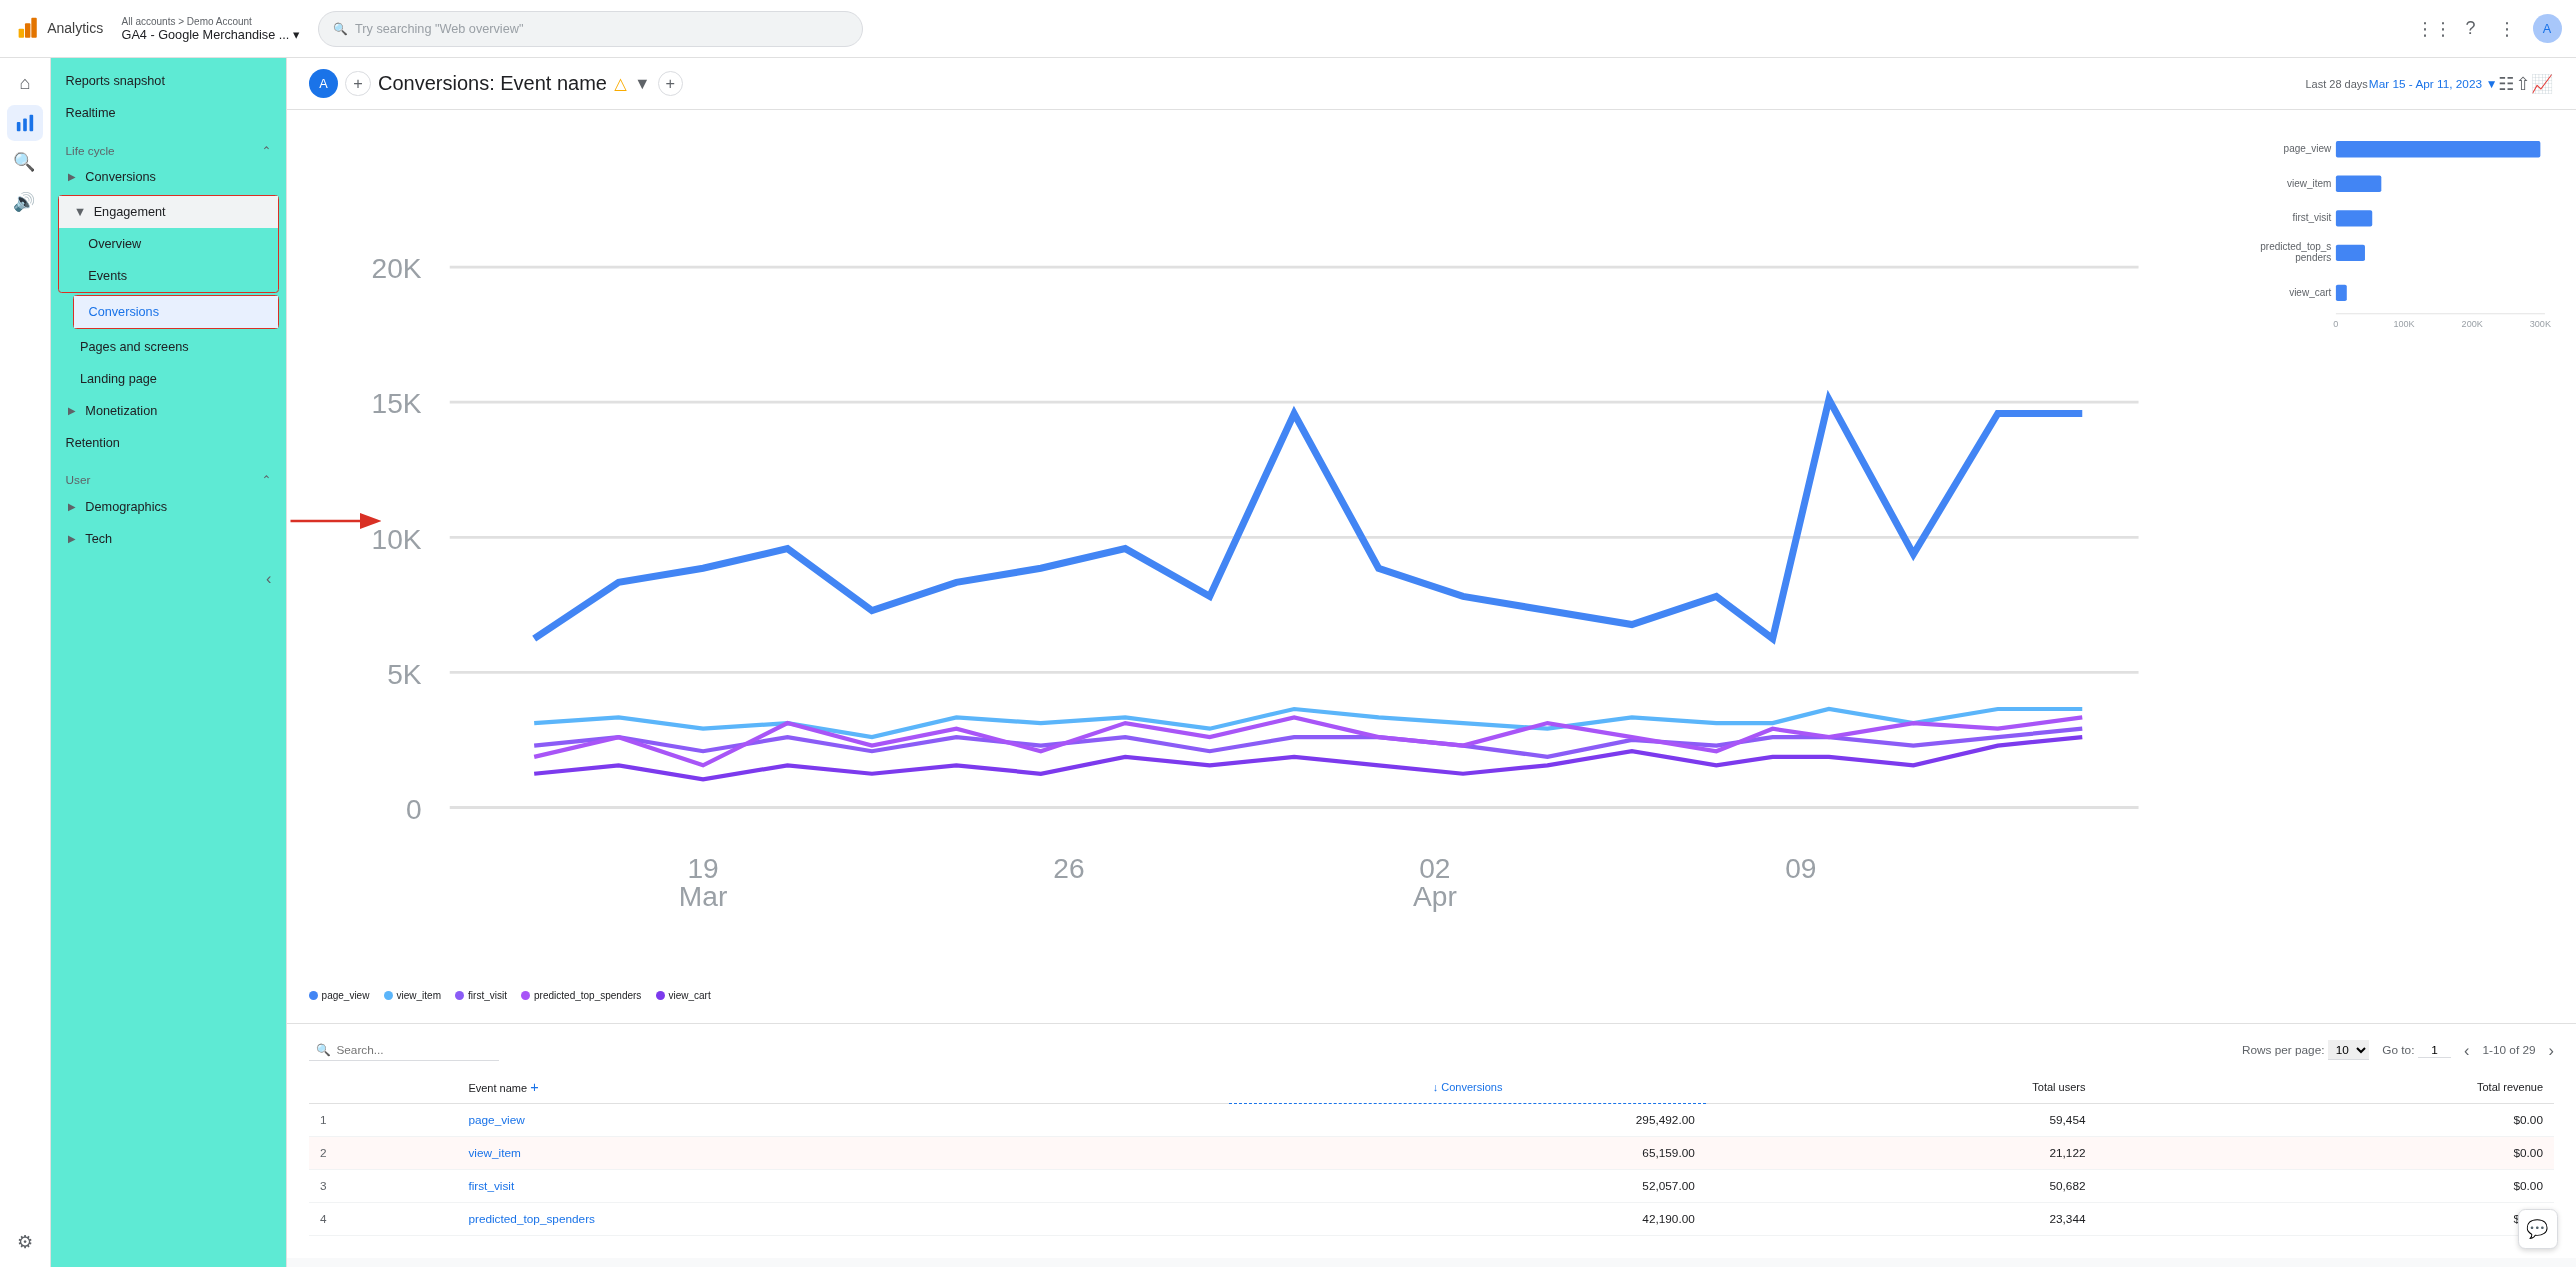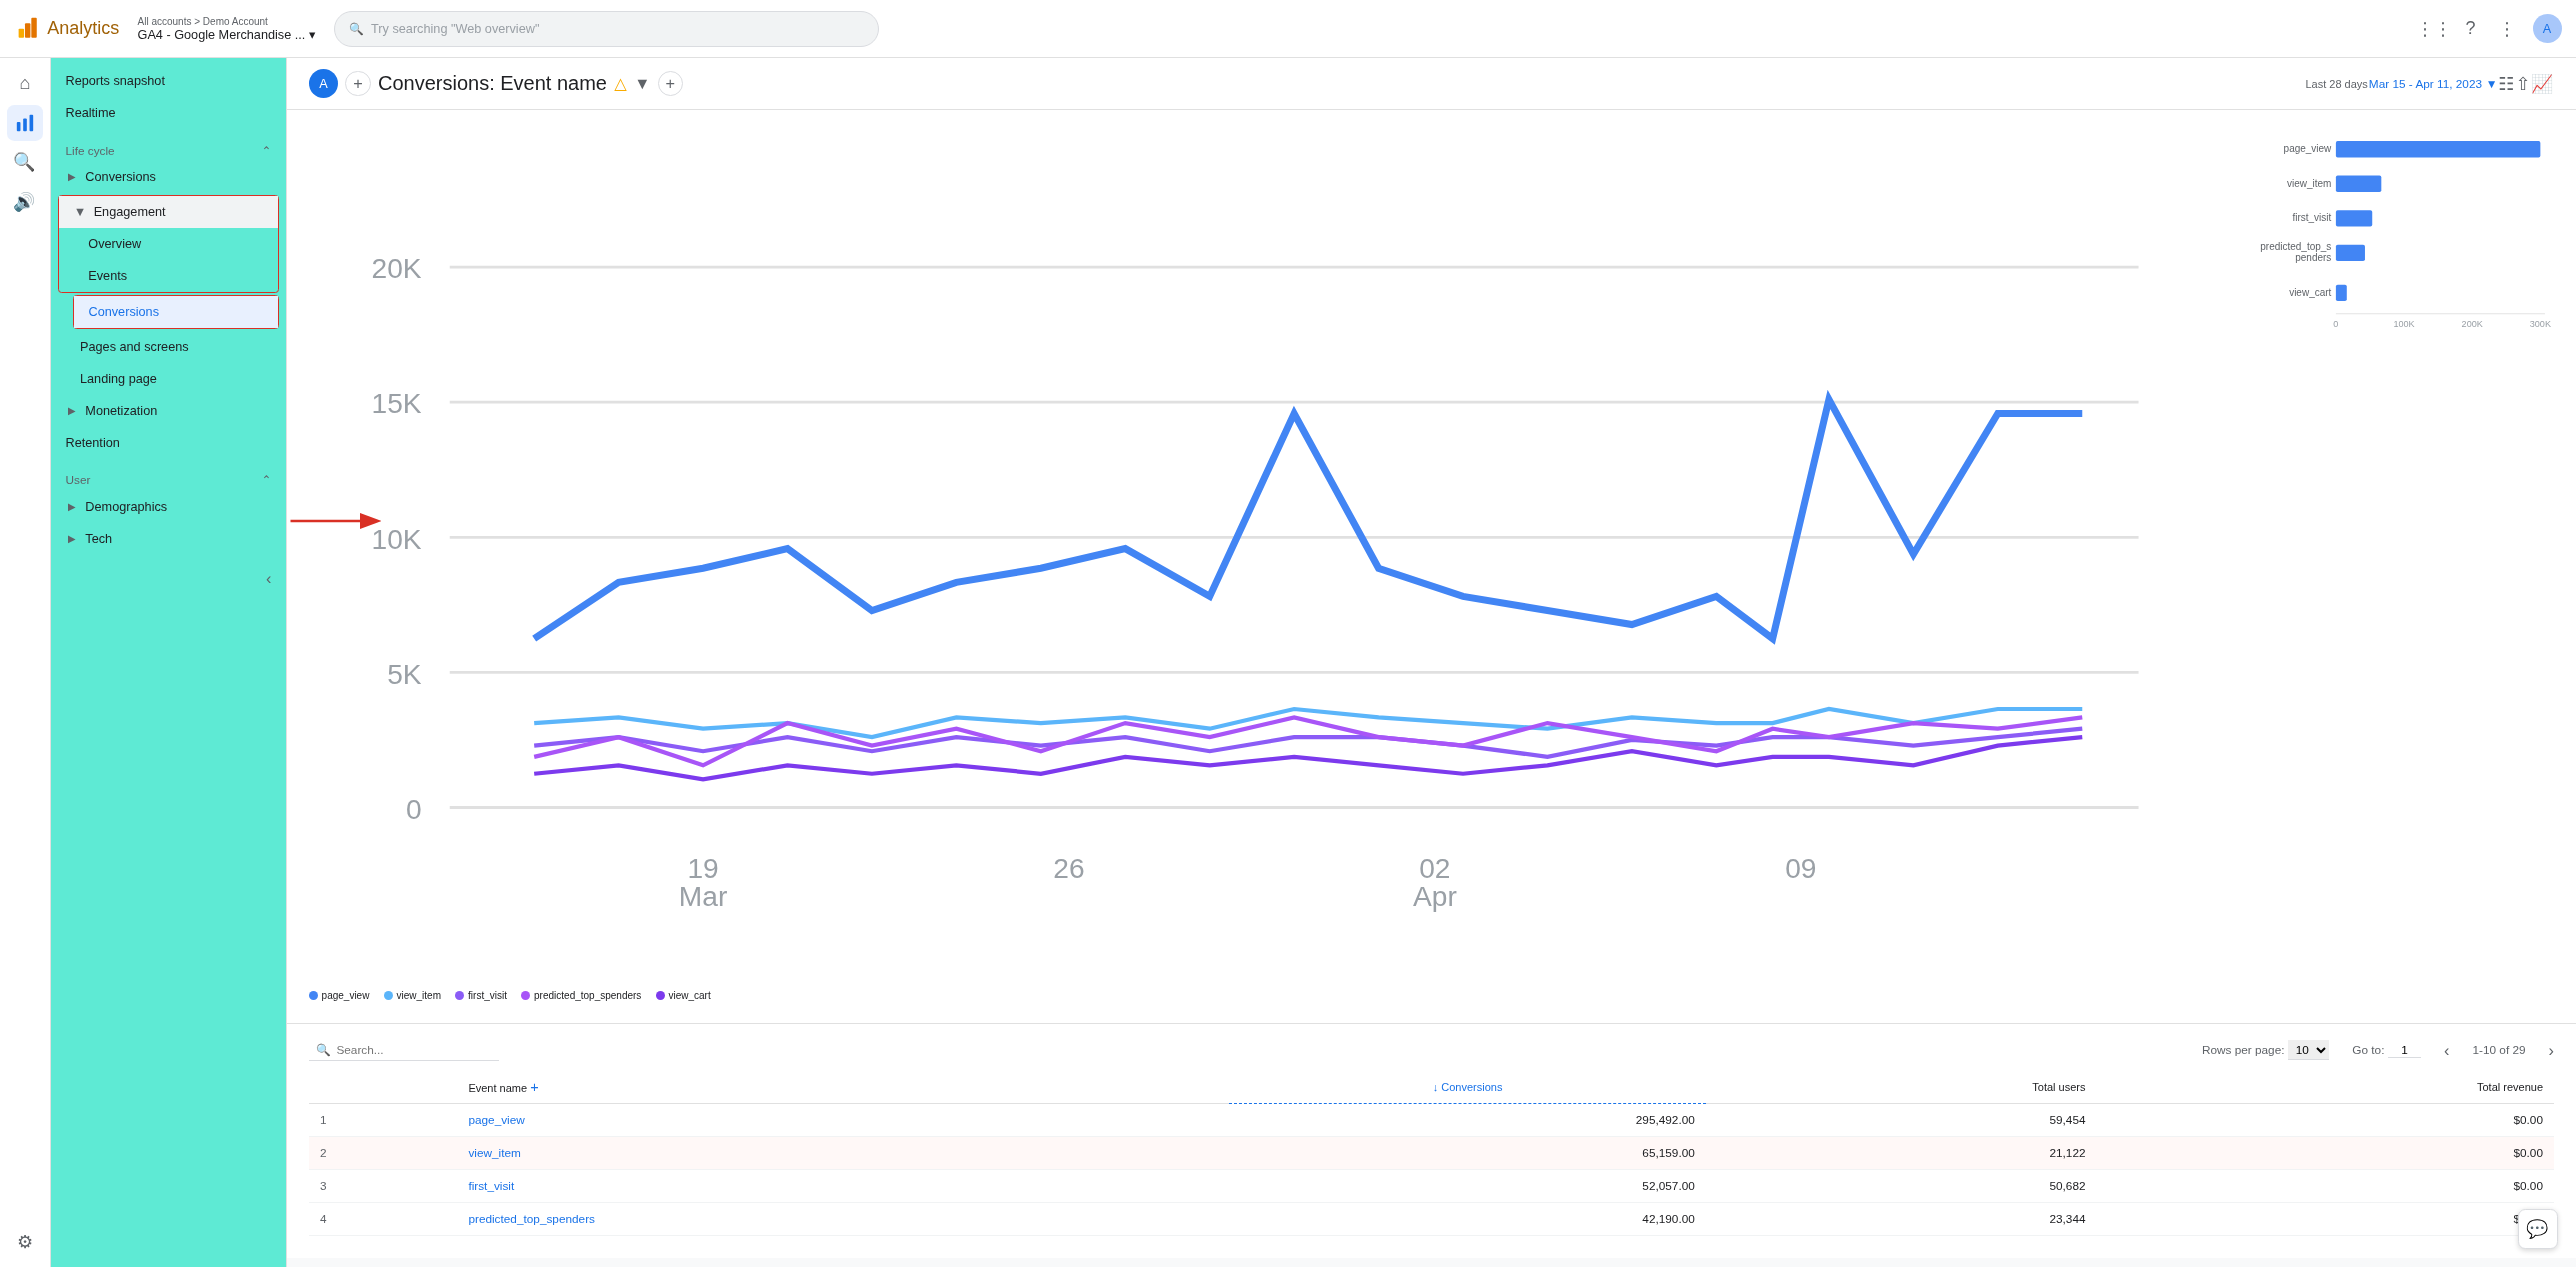--- a/index.html
+++ b/index.html
@@ -6,21 +6,21 @@
     body { font-family: 'Google Sans', Arial, sans-serif; font-size: 11.8px; background: #f8f9fa; color: #202124; overflow: hidden; }
 
     
     .topbar {
       display: flex; align-items: center; height: 58px;
       background: #fff; border-bottom: 0.9px solid #e0e0e0;
       padding: 0 14.5px; gap: 11px; position: fixed; top: 0; left: 0; right: 0; z-index: 100;
     }
     .topbar-logo { display: flex; align-items: center; gap: 7.3px; }
     .logo-icon { width: 25.4px; height: 25.4px; }
-    .topbar-title { font-size: 18px; color: #a16207; font-weight: 400; margin-right: 7.3px; }
+    .topbar-title { font-size: 14px; color: #404040; font-weight: 400; margin-right: 7.3px; }
     .topbar-account { display: flex; flex-direction: column; margin-right: 7.3px; }
     .topbar-breadcrumb { font-size: 10px; color: #5f6368; }
     .topbar-property { font-size: 12.7px; font-weight: 500; color: #202124; display: flex; align-items: center; gap: 3.6px; cursor: pointer; }
     .topbar-search {
       flex: 1; max-width: 545px; height: 36px;
       border: 0.9px solid #dadce0; border-radius: 22px;
       display: flex; align-items: center; padding: 0 14.5px; gap: 7.3px;
       background: #f1f3f4; color: #5f6368; cursor: text;
     }
     .topbar-right { margin-left: auto; display: flex; align-items: center; gap: 14.5px; }
@@ -106,21 +106,21 @@
     .table-area { background: #fff; padding: 0 22px 22px; }
     .table-toolbar {
       display: flex; align-items: center; padding: 14.5px 0 11px;
       gap: 14.5px;
     }
     .search-box {
       display: flex; align-items: center; gap: 5.4px;
       border-bottom: 0.9px solid #dadce0; padding: 3.6px 7.3px; flex: 0 0 182px;
     }
     .search-box input { border: none; outline: none; font-size: 11.8px; color: #202124; background: transparent; }
-    .table-pagination { margin-left: auto; display: flex; align-items: center; gap: 23px; font-size: 11.8px; color: #5f6368; }
+    .table-pagination { margin-left: auto; display: flex; align-items: center; gap: 13px; font-size: 11.8px; color: #5f6368; }
     .rows-per-page { display: flex; align-items: center; gap: 3.6px; }
     .page-select { border: none; border-bottom: 0.9px solid #dadce0; font-size: 11.8px; padding: 1.8px 3.6px; }
     .go-to { display: flex; align-items: center; gap: 3.6px; }
     .page-input { width: 33px; border: none; border-bottom: 0.9px solid #dadce0; text-align: center; font-size: 11.8px; }
     .page-nav { cursor: pointer; color: #5f6368; font-size: 16.3px; }
 
     table { width: 100%; border-collapse: collapse; }
     thead th {
       text-align: right; padding: 7.3px 11px; font-size: 11px; font-weight: 500;
       color: #202124; border-bottom: 1.8px solid #e0e0e0;

